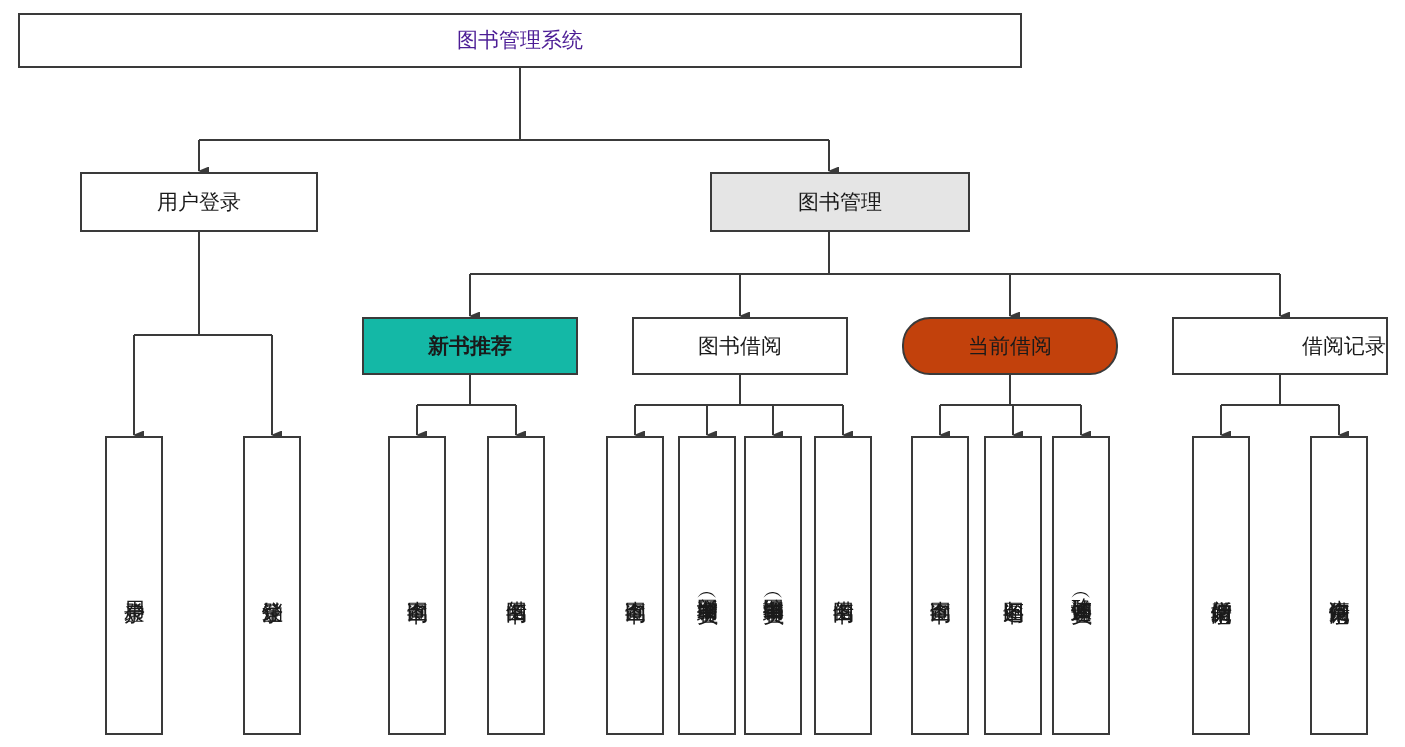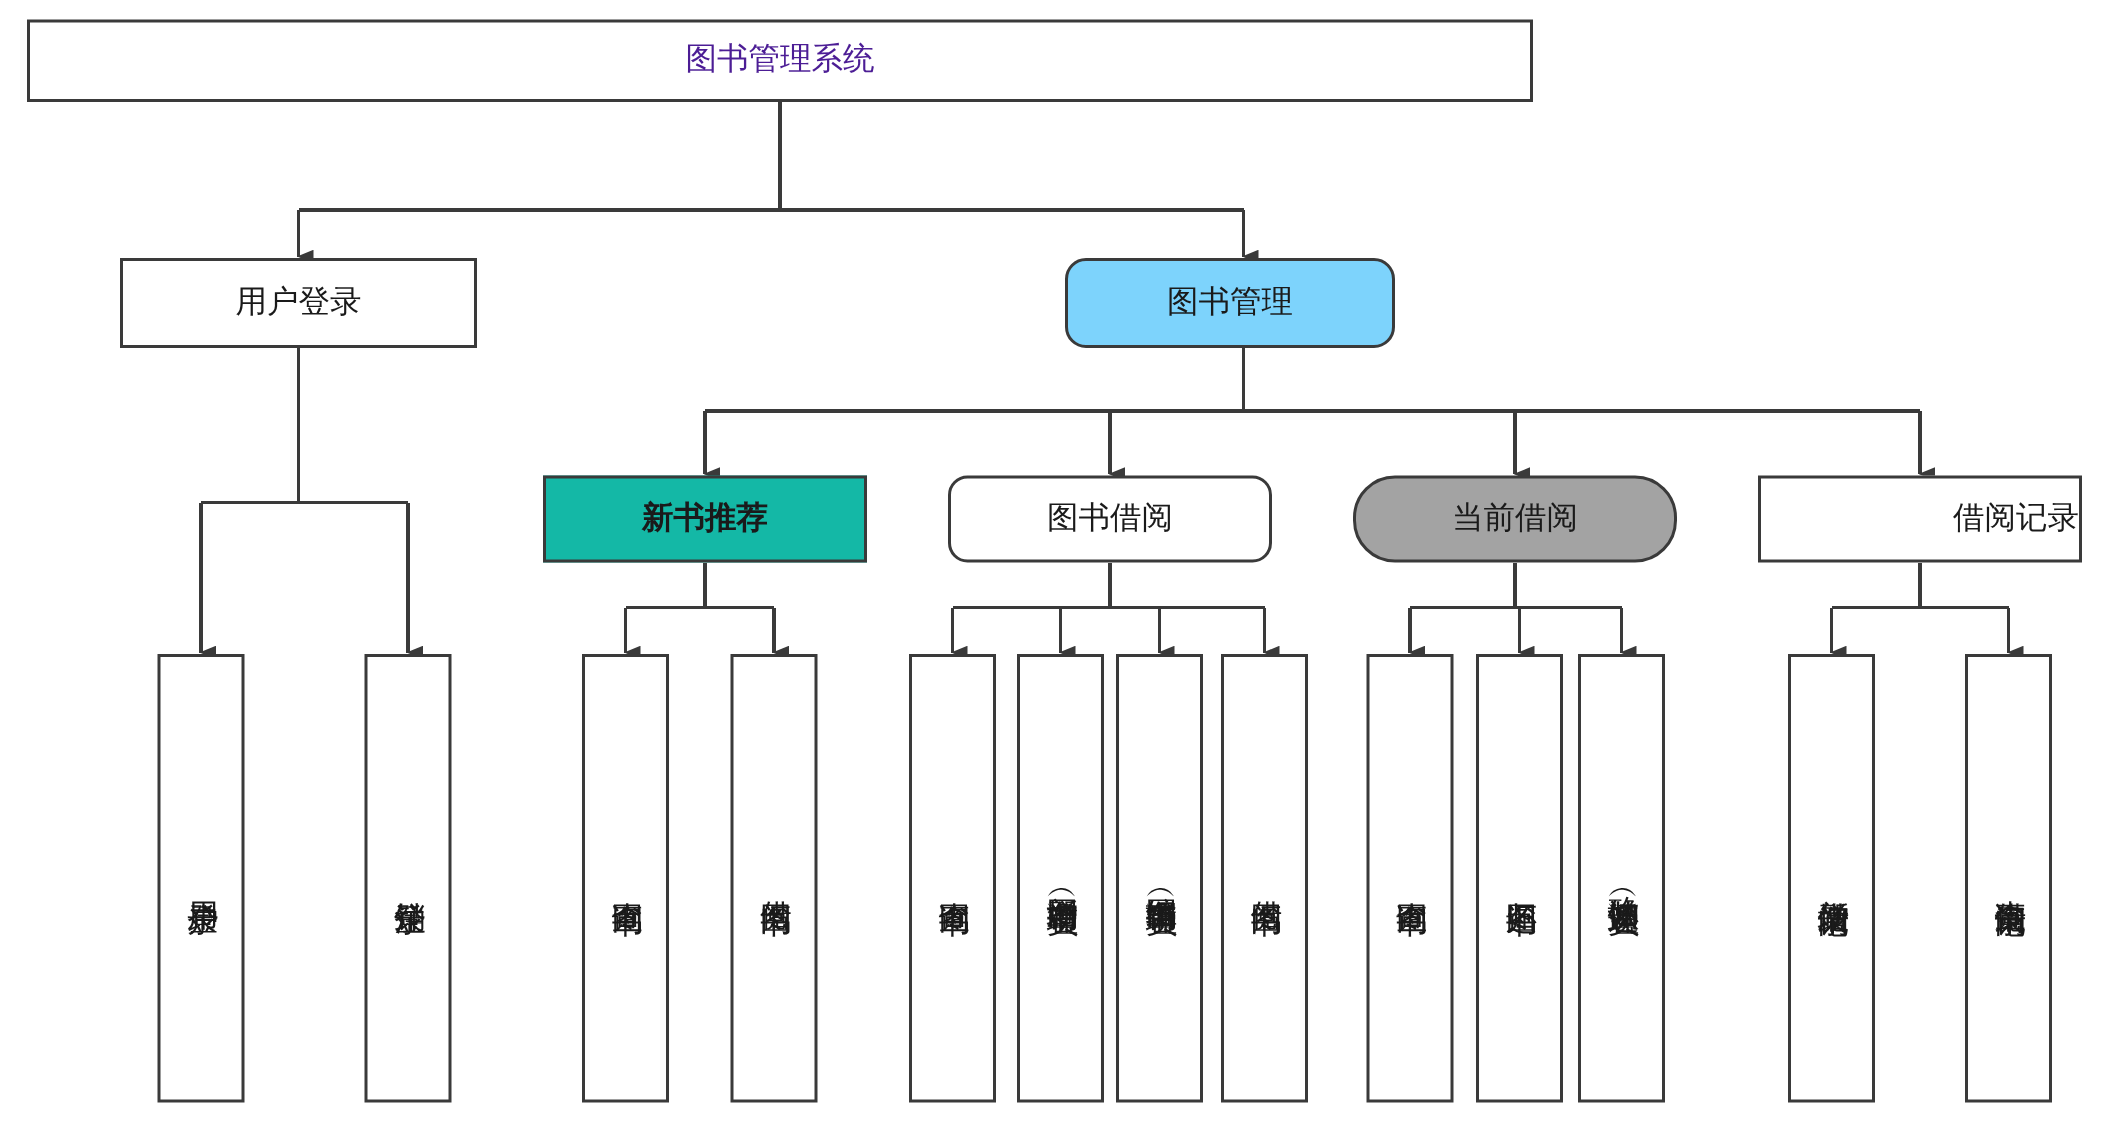--- a/index.html
+++ b/index.html
@@ -106,30 +106,30 @@
       </g>
   </svg>
 
   <div id="nodes">
       <div class="node horizontal" style="left: 18px; top: 13px; width: 1004px; height: 55px; border-color: rgb(58, 58, 58); background: rgb(255, 255, 255);">
         <span class="node-label" style="color: #4c1d95;">图书管理系统</span>
       </div>
       <div class="node horizontal" style="left: 80px; top: 172px; width: 238px; height: 60px; border-color: rgb(58, 58, 58); background: rgb(255, 255, 255);">
         <span class="node-label" style="color: rgb(26, 26, 26);">用户登录</span>
       </div>
-      <div class="node horizontal" style="left: 710px; top: 172px; width: 220px; height: 60px; border-color: rgb(58, 58, 58); background: #7dd3fc; border-radius: 14px;">
+      <div class="node horizontal" style="left: 710px; top: 172px; width: 260px; height: 60px; border-color: rgb(58, 58, 58); background: #e5e5e5;">
         <span class="node-label" style="color: rgb(26, 26, 26);">图书管理</span>
       </div>
       <div class="node horizontal" style="left: 362px; top: 317px; width: 216px; height: 58px; border-color: rgb(58, 58, 58); background: #14b8a6; font-weight: bold;">
         <span class="node-label" style="color: rgb(26, 26, 26);">新书推荐</span>
       </div>
-      <div class="node horizontal" style="left: 632px; top: 317px; width: 216px; height: 58px; border-color: rgb(58, 58, 58); background: rgb(255, 255, 255); border-radius: 13px;">
+      <div class="node horizontal" style="left: 632px; top: 317px; width: 216px; height: 58px; border-color: rgb(58, 58, 58); background: rgb(255, 255, 255);">
         <span class="node-label" style="color: rgb(26, 26, 26);">图书借阅</span>
       </div>
-      <div class="node horizontal" style="left: 902px; top: 317px; width: 216px; height: 58px; border-color: rgb(58, 58, 58); background: #a3a3a3; border-radius: 28px;">
+      <div class="node horizontal" style="left: 902px; top: 317px; width: 216px; height: 58px; border-color: rgb(58, 58, 58); background: #c2410c; border-radius: 28px;">
         <span class="node-label" style="color: rgb(26, 26, 26);">当前借阅</span>
       </div>
       <div class="node horizontal" style="left: 1172px; top: 317px; width: 216px; height: 58px; border-color: rgb(58, 58, 58); background: rgb(255, 255, 255); justify-content: flex-end;">
         <span class="node-label" style="color: rgb(26, 26, 26);">借阅记录</span>
       </div>
       <div class="node vertical" style="left: 105px; top: 436px; width: 58px; height: 299px; border-color: rgb(58, 58, 58); background: rgb(255, 255, 255);">
         <span class="node-label" style="color: rgb(26, 26, 26);">用户登录</span>
       </div>
       <div class="node vertical" style="left: 243px; top: 436px; width: 58px; height: 299px; border-color: rgb(58, 58, 58); background: rgb(255, 255, 255);">
         <span class="node-label" style="color: rgb(26, 26, 26);">注销登录</span>

